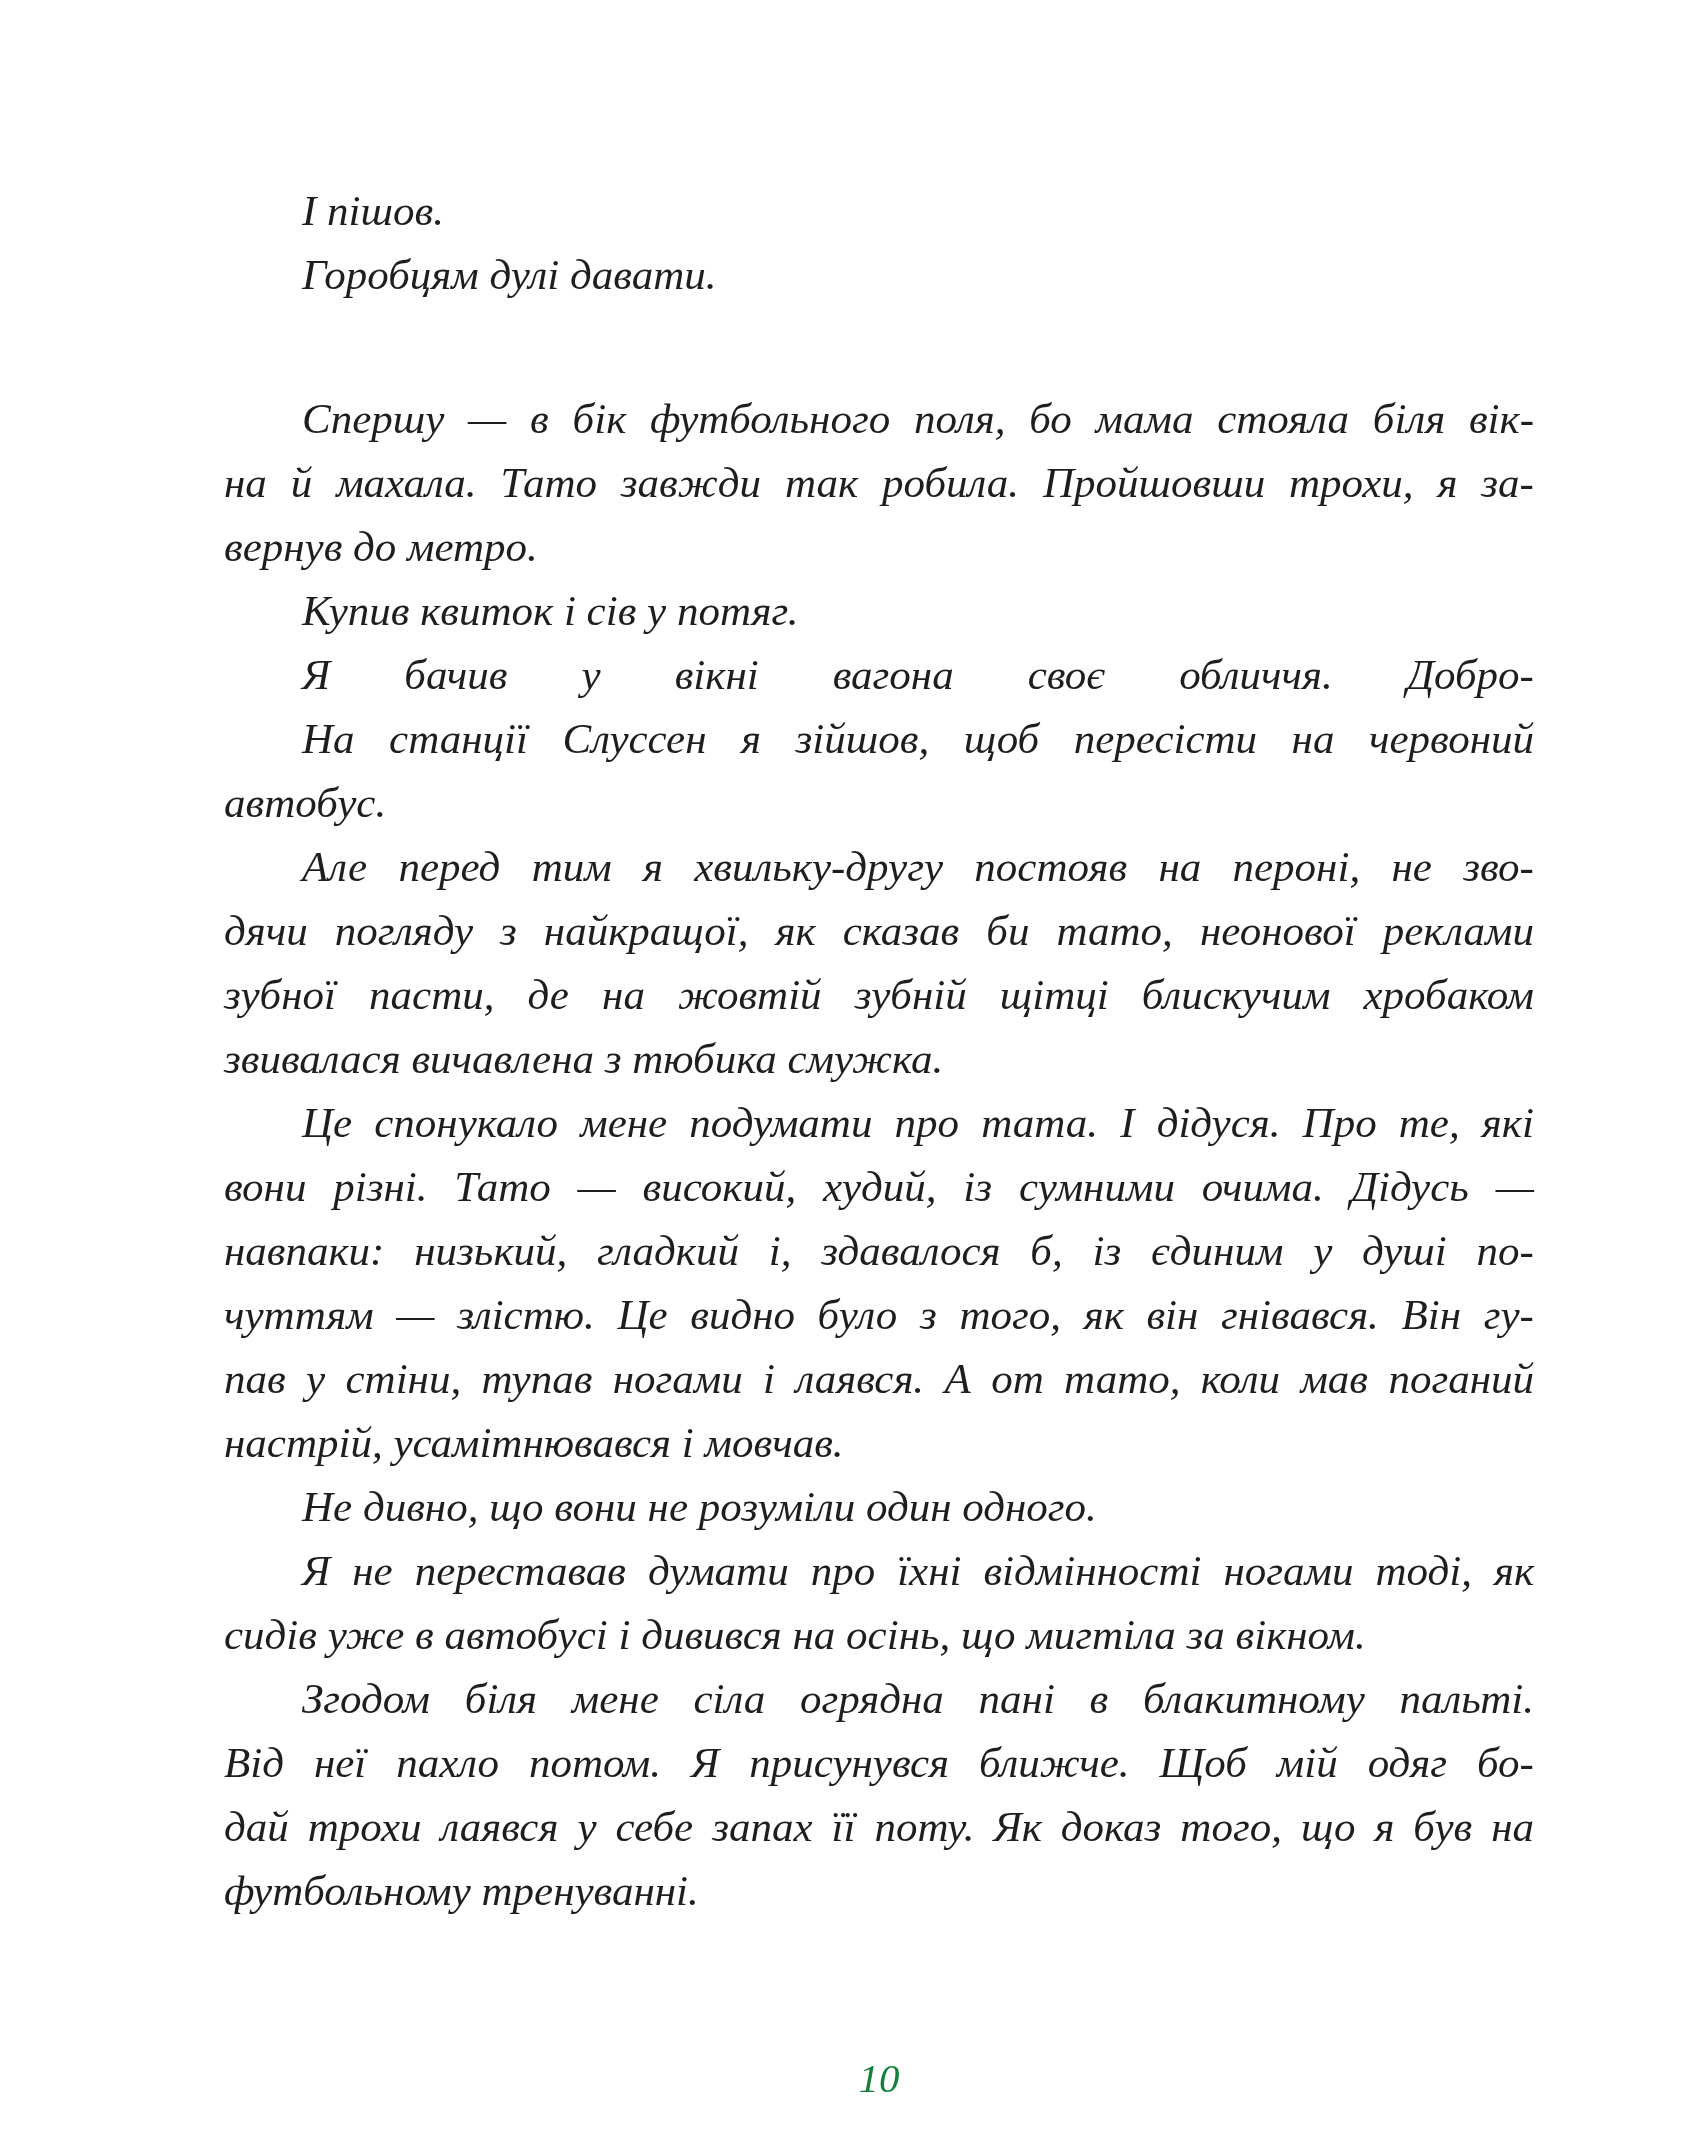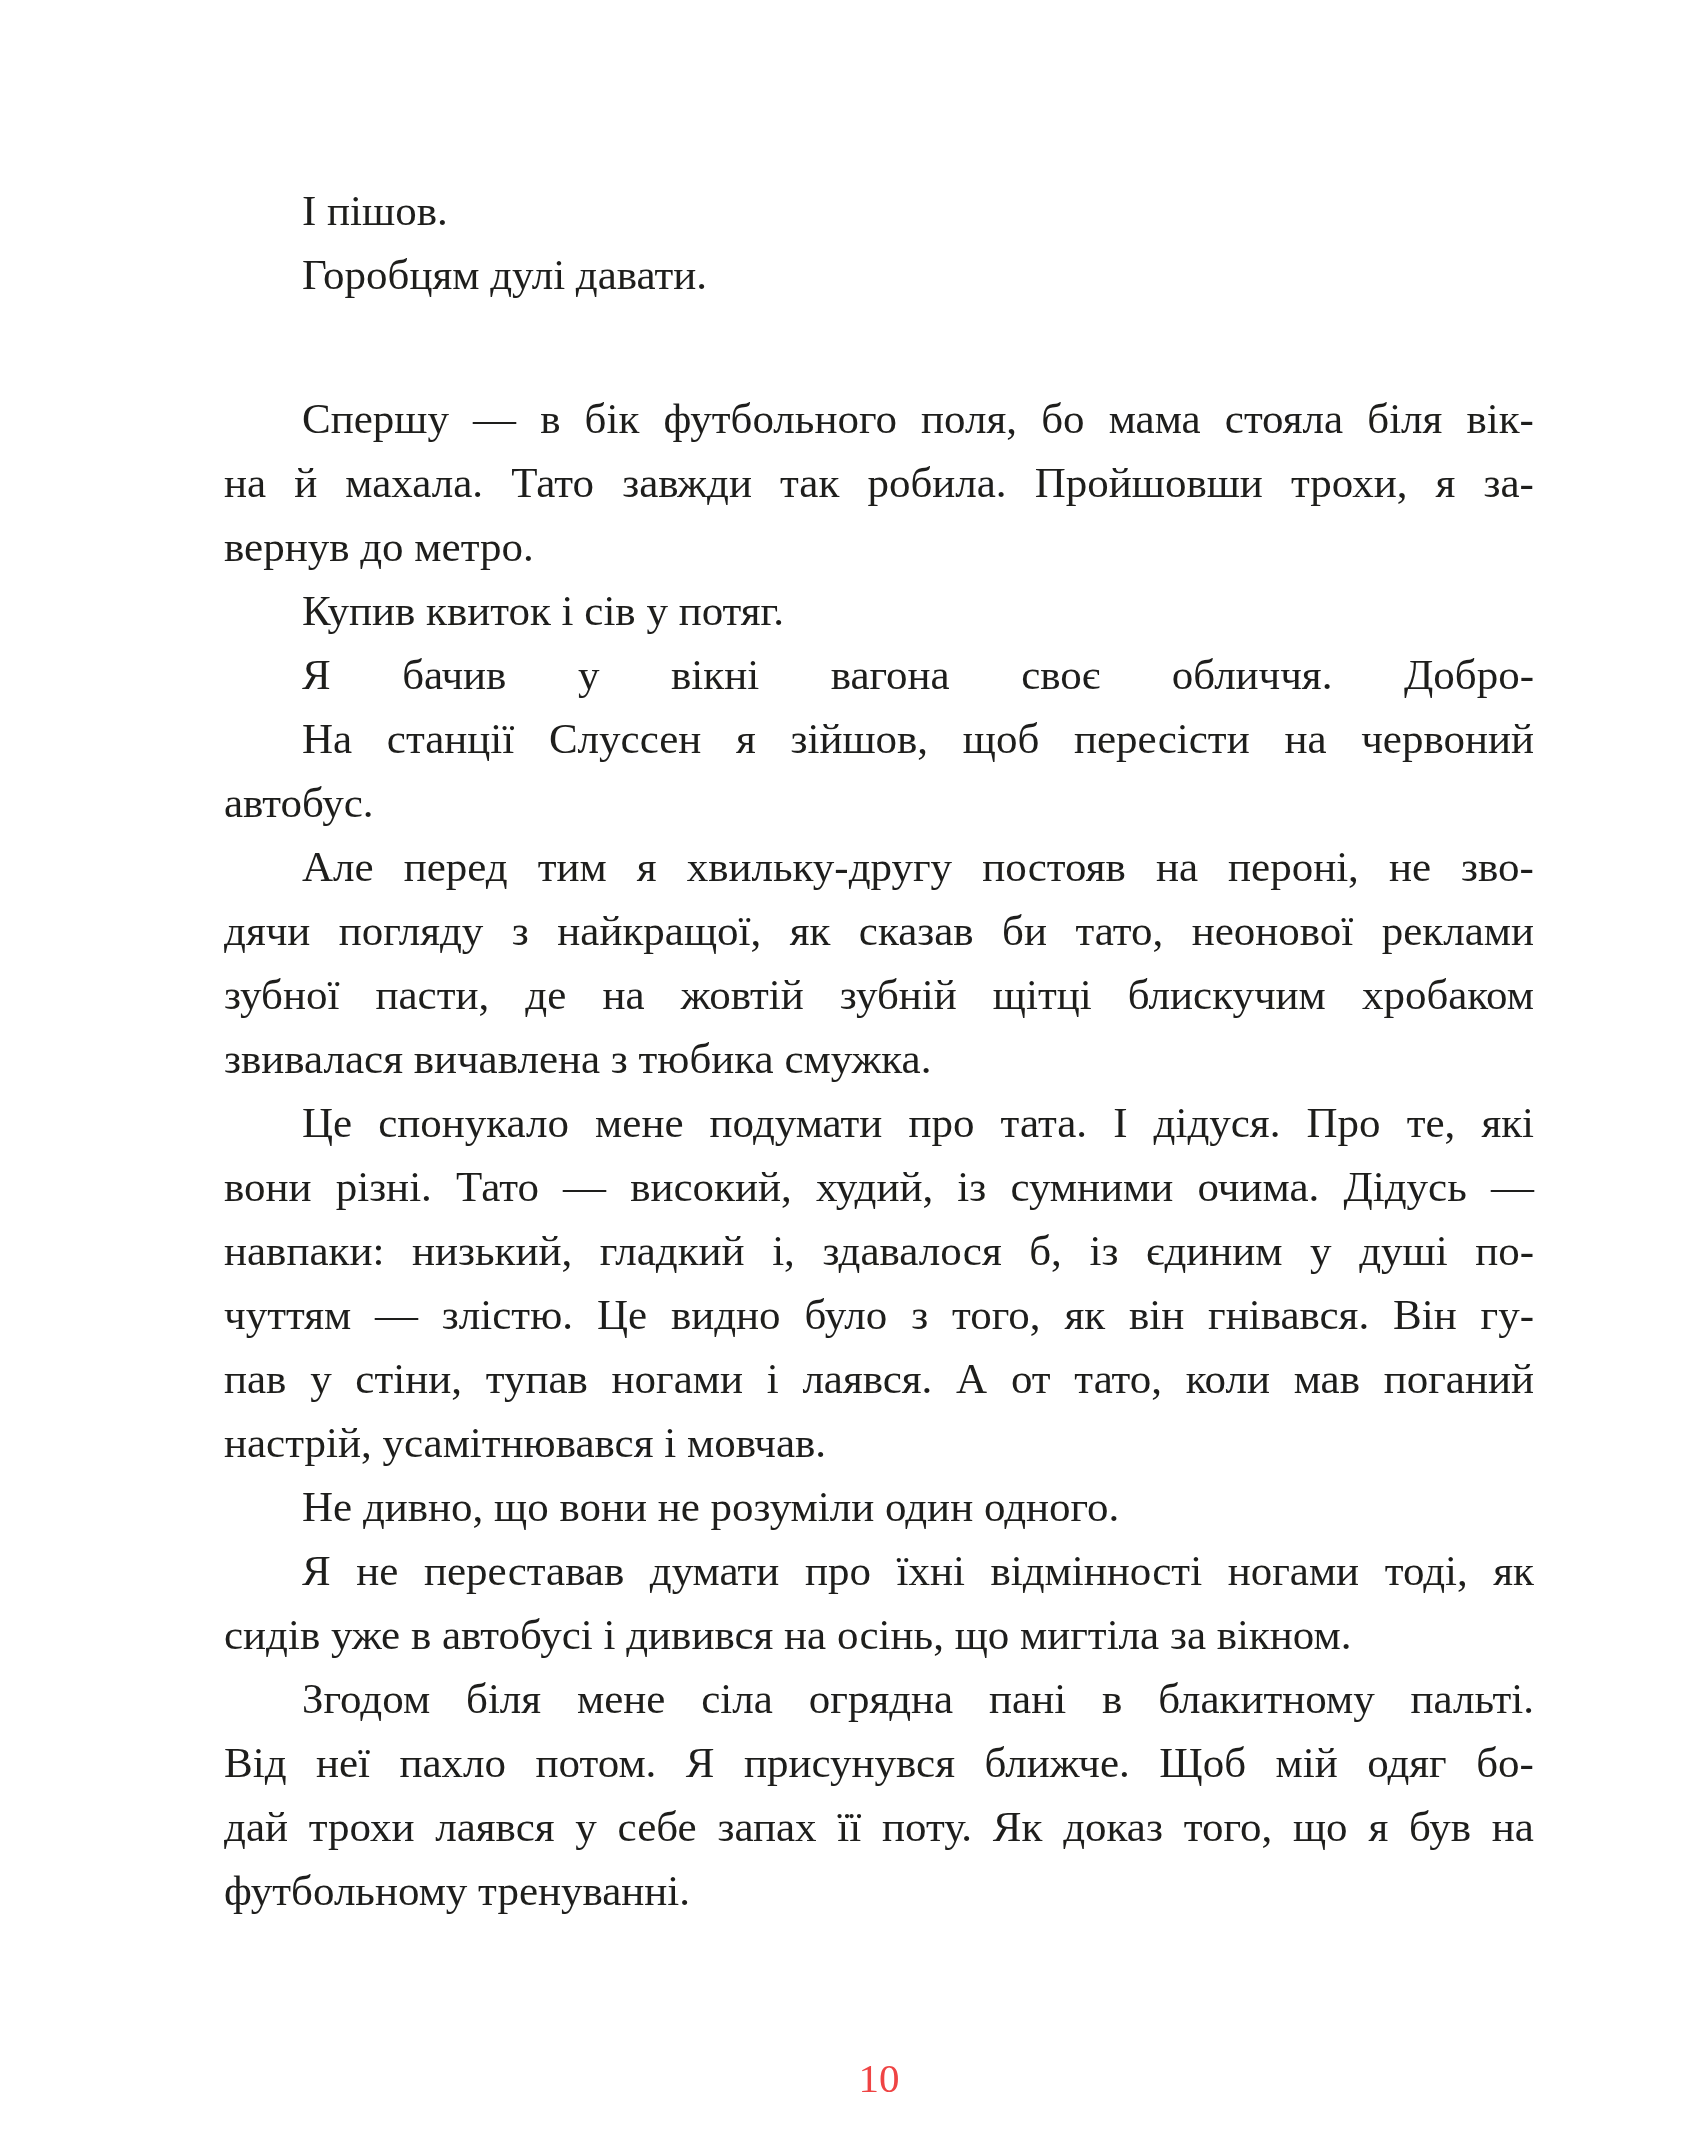--- a/index.html
+++ b/index.html
@@ -55,21 +55,21 @@
     width: 1310px;
     text-align: center;
     font-size: 41px;
     line-height: 46px;
     color: #bb1e2d;
   }
 </style>
 </head>
 <body>
 
-<div class="page" style="background: rgb(255, 255, 255);">
+<div class="page" style="background: rgb(255, 255, 255); font-style: italic;">
   <div class="text-block" style="color: rgb(30, 30, 28);">
       <div class="para">
         <div class="line indent">І пішов.</div>
       </div>
       <div class="para">
         <div class="line indent">Горобцям дулі давати.</div>
       </div>
       <div class="para space-before">
         <div class="line indent just">
           <span>Спершу</span>
@@ -294,15 +294,15 @@
           <span>доказ</span>
           <span>того,</span>
           <span>що</span>
           <span>я</span>
           <span>був</span>
           <span>на</span>
         </div>
         <div class="line">футбольному тренуванні.</div>
       </div>
     </div>
-  <div class="page-number" style="color: #ef4444;">10</div>
+  <div class="page-number" style="color: #15803d;">10</div>
 </div>
 
 
 </body></html>

